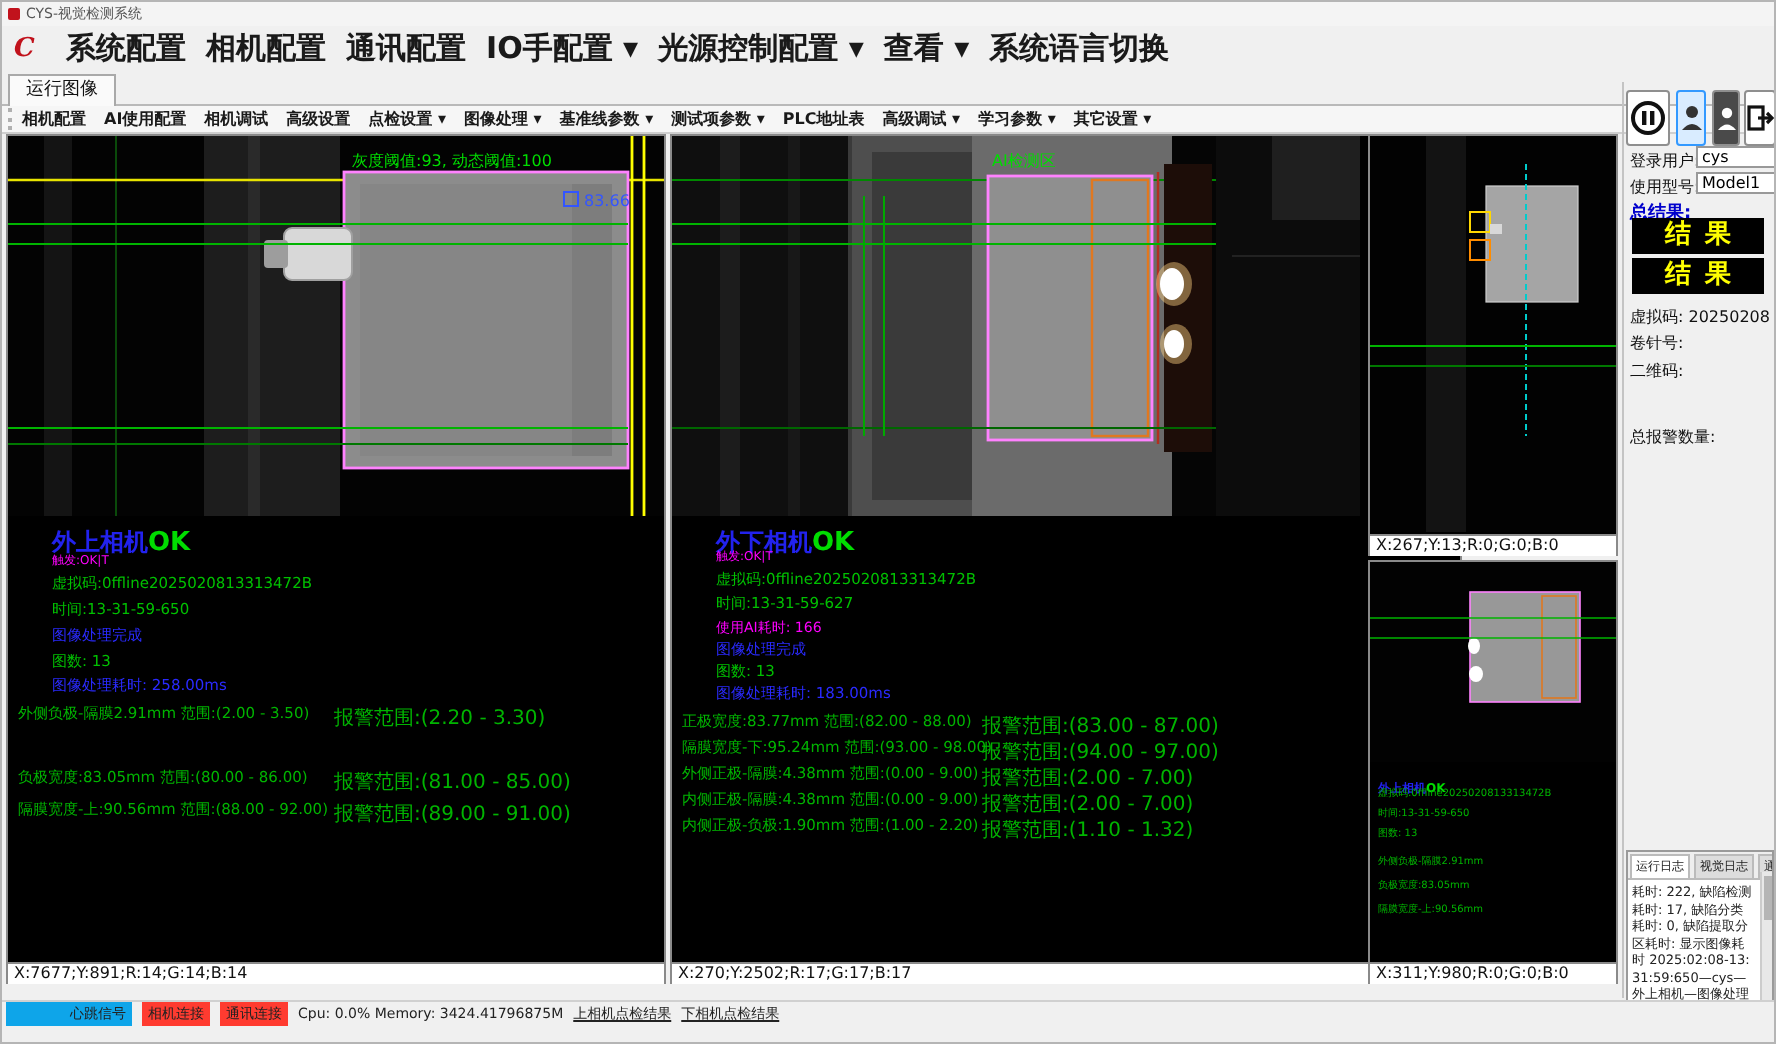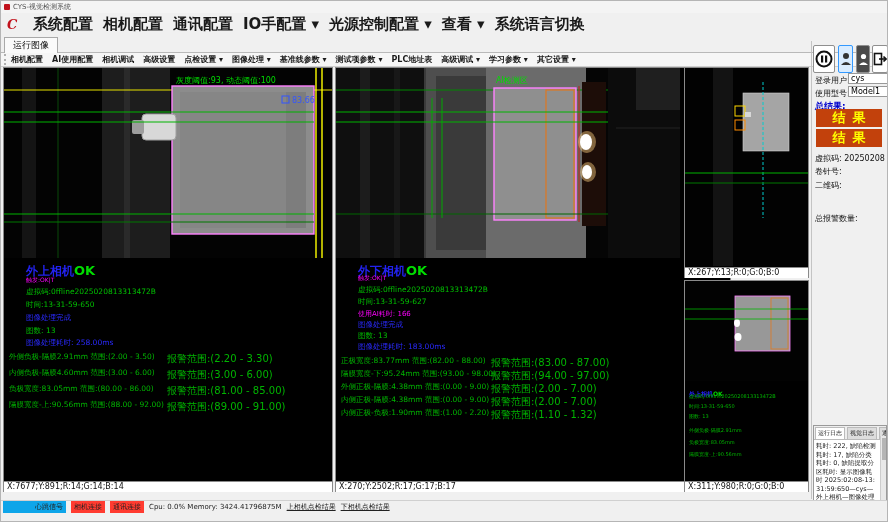--- a/index.html
+++ b/index.html
@@ -32,21 +32,21 @@
   .meas-name { position:absolute; left:5px; color:#00b400; font-size:7.5px; white-space:nowrap; }
   .meas-alarm { position:absolute; color:#00b400; font-size:10px; white-space:nowrap; }
   .mini-line { position:absolute; left:4px; color:#00b400; font-size:5px; white-space:nowrap; }
   
   .control-col { position:absolute; left:810px; top:40px; width:78px; height:458px; border-left:1px solid #c4c4c4; }
   .ctl-btn { position:absolute; top:4px; height:28px; background:#fff; border:1px solid #8f8f8f; border-radius:2px; display:flex; align-items:center; justify-content:center; }
   .ctl-btn.sel { border:1.5px solid #3399ff; background:#d9ecff; }
   .ctl-btn.dark { background:#4a4a4a; }
   .fld-label { position:absolute; left:3px; font-size:8px; color:#111; white-space:nowrap; }
   .fld-input { position:absolute; left:36px; width:40px; height:11px; background:#fff; border:1px solid #999; font-size:8px; padding-left:2px; font-family:"DejaVu Sans",sans-serif; }
-  .result-box { position:absolute; left:4px; width:66px; height:18px; background:#c2410c; color:#ffff00; font-size:13px; font-weight:bold; text-align:center; line-height:18px; letter-spacing:7px; text-indent:7px; }
+  .result-box { position:absolute; left:4px; width:66px; height:18px; background:#000000; color:#ffff00; font-size:13px; font-weight:bold; text-align:center; line-height:18px; letter-spacing:7px; text-indent:7px; }
   .log-panel { position:absolute; left:812px; top:424px; width:74px; height:76px; background:#fff; border:1px solid #9a9a9a; overflow:hidden; }
   .log-tabs { display:flex; gap:2px; background:#eee; border-bottom:1px solid #bbb; padding:1px 1px 0 1px; }
   .log-tab { font-size:6px; padding:1px 2px; background:#ddd; border:1px solid #bbb; border-bottom:none; white-space:nowrap; }
   .log-tab.on { background:#fff; }
   .log-body { font-size:6.5px; line-height:8.5px; padding:2px 8px 2px 2px; color:#222; word-break:break-all; }
   .log-scroll { position:absolute; right:0; top:10px; bottom:0; width:6px; background:#e8e8e8; border-left:1px solid #ccc; }
   .log-thumb { position:absolute; left:1px; top:2px; width:4px; height:22px; background:#b5b5b5; }
   
   .statusbar { position:absolute; left:0; top:499px; width:888px; height:13px; background:#f0f0f0; border-top:1px solid #d0d0d0; display:flex; align-items:center; gap:5px; padding-left:2px; font-size:7px; }
   .sb-badge { padding:1px 3px; font-size:7px; color:#222; white-space:nowrap; }
@@ -125,24 +125,20 @@
     <div class="ov t-mag" style="left:22px; top:208px;">触发:OK|T</div>
     <div class="ov t-green" style="left:22px; top:219px;">虚拟码:0ffline2025020813313472B</div>
     <div class="ov t-green" style="left:22px; top:232px;">时间:13-31-59-650</div>
     <div class="ov t-blue" style="left:22px; top:245px;">图像处理完成</div>
     <div class="ov t-green" style="left:22px; top:258px;">图数: 13</div>
     <div class="ov t-blue" style="left:22px; top:270px;">图像处理耗时: 258.00ms</div>
 
     <div class="meas-row" style="top:284px;">
       <span class="meas-name">外侧负极-隔膜2.91mm 范围:(2.00 - 3.50)</span>
       <span class="meas-alarm" style="left:163px;">报警范围:(2.20 - 3.30)</span>
-    </div>
-    <div class="meas-row" style="top:300px;">
-      <span class="meas-name">内侧负极-隔膜4.60mm 范围:(3.00 - 6.00)</span>
-      <span class="meas-alarm" style="left:163px;">报警范围:(3.00 - 6.00)</span>
     </div>
     <div class="meas-row" style="top:316px;">
       <span class="meas-name">负极宽度:83.05mm 范围:(80.00 - 86.00)</span>
       <span class="meas-alarm" style="left:163px;">报警范围:(81.00 - 85.00)</span>
     </div>
     <div class="meas-row" style="top:332px;">
       <span class="meas-name">隔膜宽度-上:90.56mm 范围:(88.00 - 92.00)</span>
       <span class="meas-alarm" style="left:163px;">报警范围:(89.00 - 91.00)</span>
     </div>
     <div class="status-strip" style="top:413px;">X:7677;Y:891;R:14;G:14;B:14</div>

